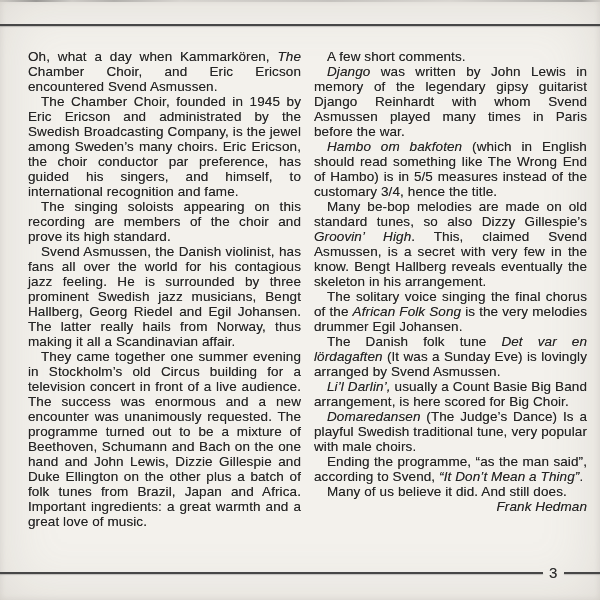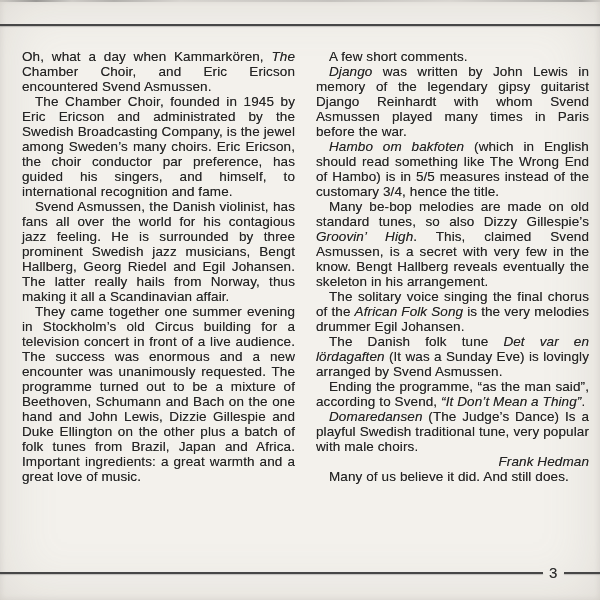--- a/index.html
+++ b/index.html
@@ -26,22 +26,22 @@
       rgba(70,70,70,0.10) 0%, rgba(70,70,70,0.45) 6%, rgba(70,70,70,0.12) 12%,
       rgba(70,70,70,0.30) 19%, rgba(70,70,70,0.06) 30%, rgba(70,70,70,0.18) 55%,
       rgba(70,70,70,0.05) 75%, rgba(70,70,70,0.35) 97%, rgba(70,70,70,0.10) 100%);
   }
   .top-rule{
     position:absolute;top:24px;left:0;right:0;height:2px;
     background:var(--rule);
     box-shadow:0 1px 1px rgba(60,60,60,0.25);
   }
   .columns{
-    position:absolute;top:49px;left:22px;
-    display:flex;gap:21px;
+    position:absolute;top:49px;left:28px;
+    display:flex;gap:13px;
   }
   .column{width:273px;}
   .para{
     margin:0;
     font-size:13.5px;
     line-height:15px;
     text-align:justify;
     color:var(--ink);
     letter-spacing:0.1px;
     text-shadow:0 0 0.5px rgba(40,40,40,0.55);
@@ -71,34 +71,36 @@
 <body>
 
 <div class="page">
   <div class="top-hairline"></div>
   <div class="top-rule"></div>
 
   <div class="columns">
     <div class="column">
         <p class="para"><span>Oh, what a day when Kammarkören, </span><em>The</em><span> Chamber Choir, and Eric Ericson encountered Svend Asmussen.</span></p>
         <p class="para indent"><span>The Chamber Choir, founded in 1945 by Eric Ericson and administrated by the Swedish Broadcasting Company, is the jewel among Sweden’s many choirs. Eric Ericson, the choir conductor par preference, has guided his singers, and himself, to international recognition and fame.</span></p>
+        <p class="para indent"><span>The singing soloists appearing on this recording are members of the choir and prove its high standard.</span></p>
         <p class="para indent"><span>Svend Asmussen, the Danish violinist, has fans all over the world for his contagious jazz feeling. He is surrounded by three prominent Swedish jazz musicians, Bengt Hallberg, Georg Riedel and Egil Johansen. The latter really hails from Norway, thus making it all a Scandinavian affair.</span></p>
         <p class="para indent"><span>They came together one summer evening in Stockholm’s old Circus building for a television concert in front of a live audience. The success was enormous and a new encounter was unanimously requested. The programme turned out to be a mixture of Beethoven, Schumann and Bach on the one hand and John Lewis, Dizzie Gillespie and Duke Ellington on the other plus a batch of folk tunes from Brazil, Japan and Africa. Important ingredients: a great warmth and a great love of music.</span></p>
       </div>
     <div class="column">
         <p class="para indent"><span>A few short comments.</span></p>
         <p class="para indent"><em>Django</em><span> was written by John Lewis in memory of the legendary gipsy guitarist Django Reinhardt with whom Svend Asmussen played many times in Paris before the war.</span></p>
         <p class="para indent"><em>Hambo om bakfoten</em><span> (which in English should read something like The Wrong End of Hambo) is in 5/5 measures instead of the customary 3/4, hence the title.</span></p>
         <p class="para indent"><span>Many be-bop melodies are made on old standard tunes, so also Dizzy Gillespie’s </span><em>Groovin’ High</em><span>. This, claimed Svend Asmussen, is a secret with very few in the know. Bengt Hallberg reveals eventually the skeleton in his arrangement.</span></p>
         <p class="para indent"><span>The solitary voice singing the final chorus of the </span><em>African Folk Song</em><span> is the very melodies drummer Egil Johansen.</span></p>
         <p class="para indent"><span>The Danish folk tune </span><em>Det var en lördagaften</em><span> (It was a Sunday Eve) is lovingly arranged by Svend Asmussen.</span></p>
+        <p class="para indent"><em>Li’l Darlin’,</em><span> usually a Count Basie Big Band arrangement, is here scored for Big Choir.</span></p>
+        <p class="para indent"><em>Domaredansen</em><span> (The Judge’s Dance) Is a playful Swedish traditional tune, very popular with male choirs.</span></p>
         <p class="para indent"><span>Ending the programme, “as the man said”, according to Svend, </span><em>“It Don’t Mean a Thing”</em><span>.</span></p>
-        <p class="para indent"><em>Domaredansen</em><span> (The Judge’s Dance) Is a playful Swedish traditional tune, very popular with male choirs.</span></p>
+        <p class="para indent"><span>Many of us believe it did. And still does.</span></p>
         <p class="para align-right"><em>Frank Hedman</em></p>
-        <p class="para indent"><span>Many of us believe it did. And still does.</span></p>
       </div>
   </div>
 
   <div class="bottom-rule">
     <div class="rule-seg left"></div>
     <span class="page-number">3</span>
     <div class="rule-seg right"></div>
   </div>
 </div>
 

